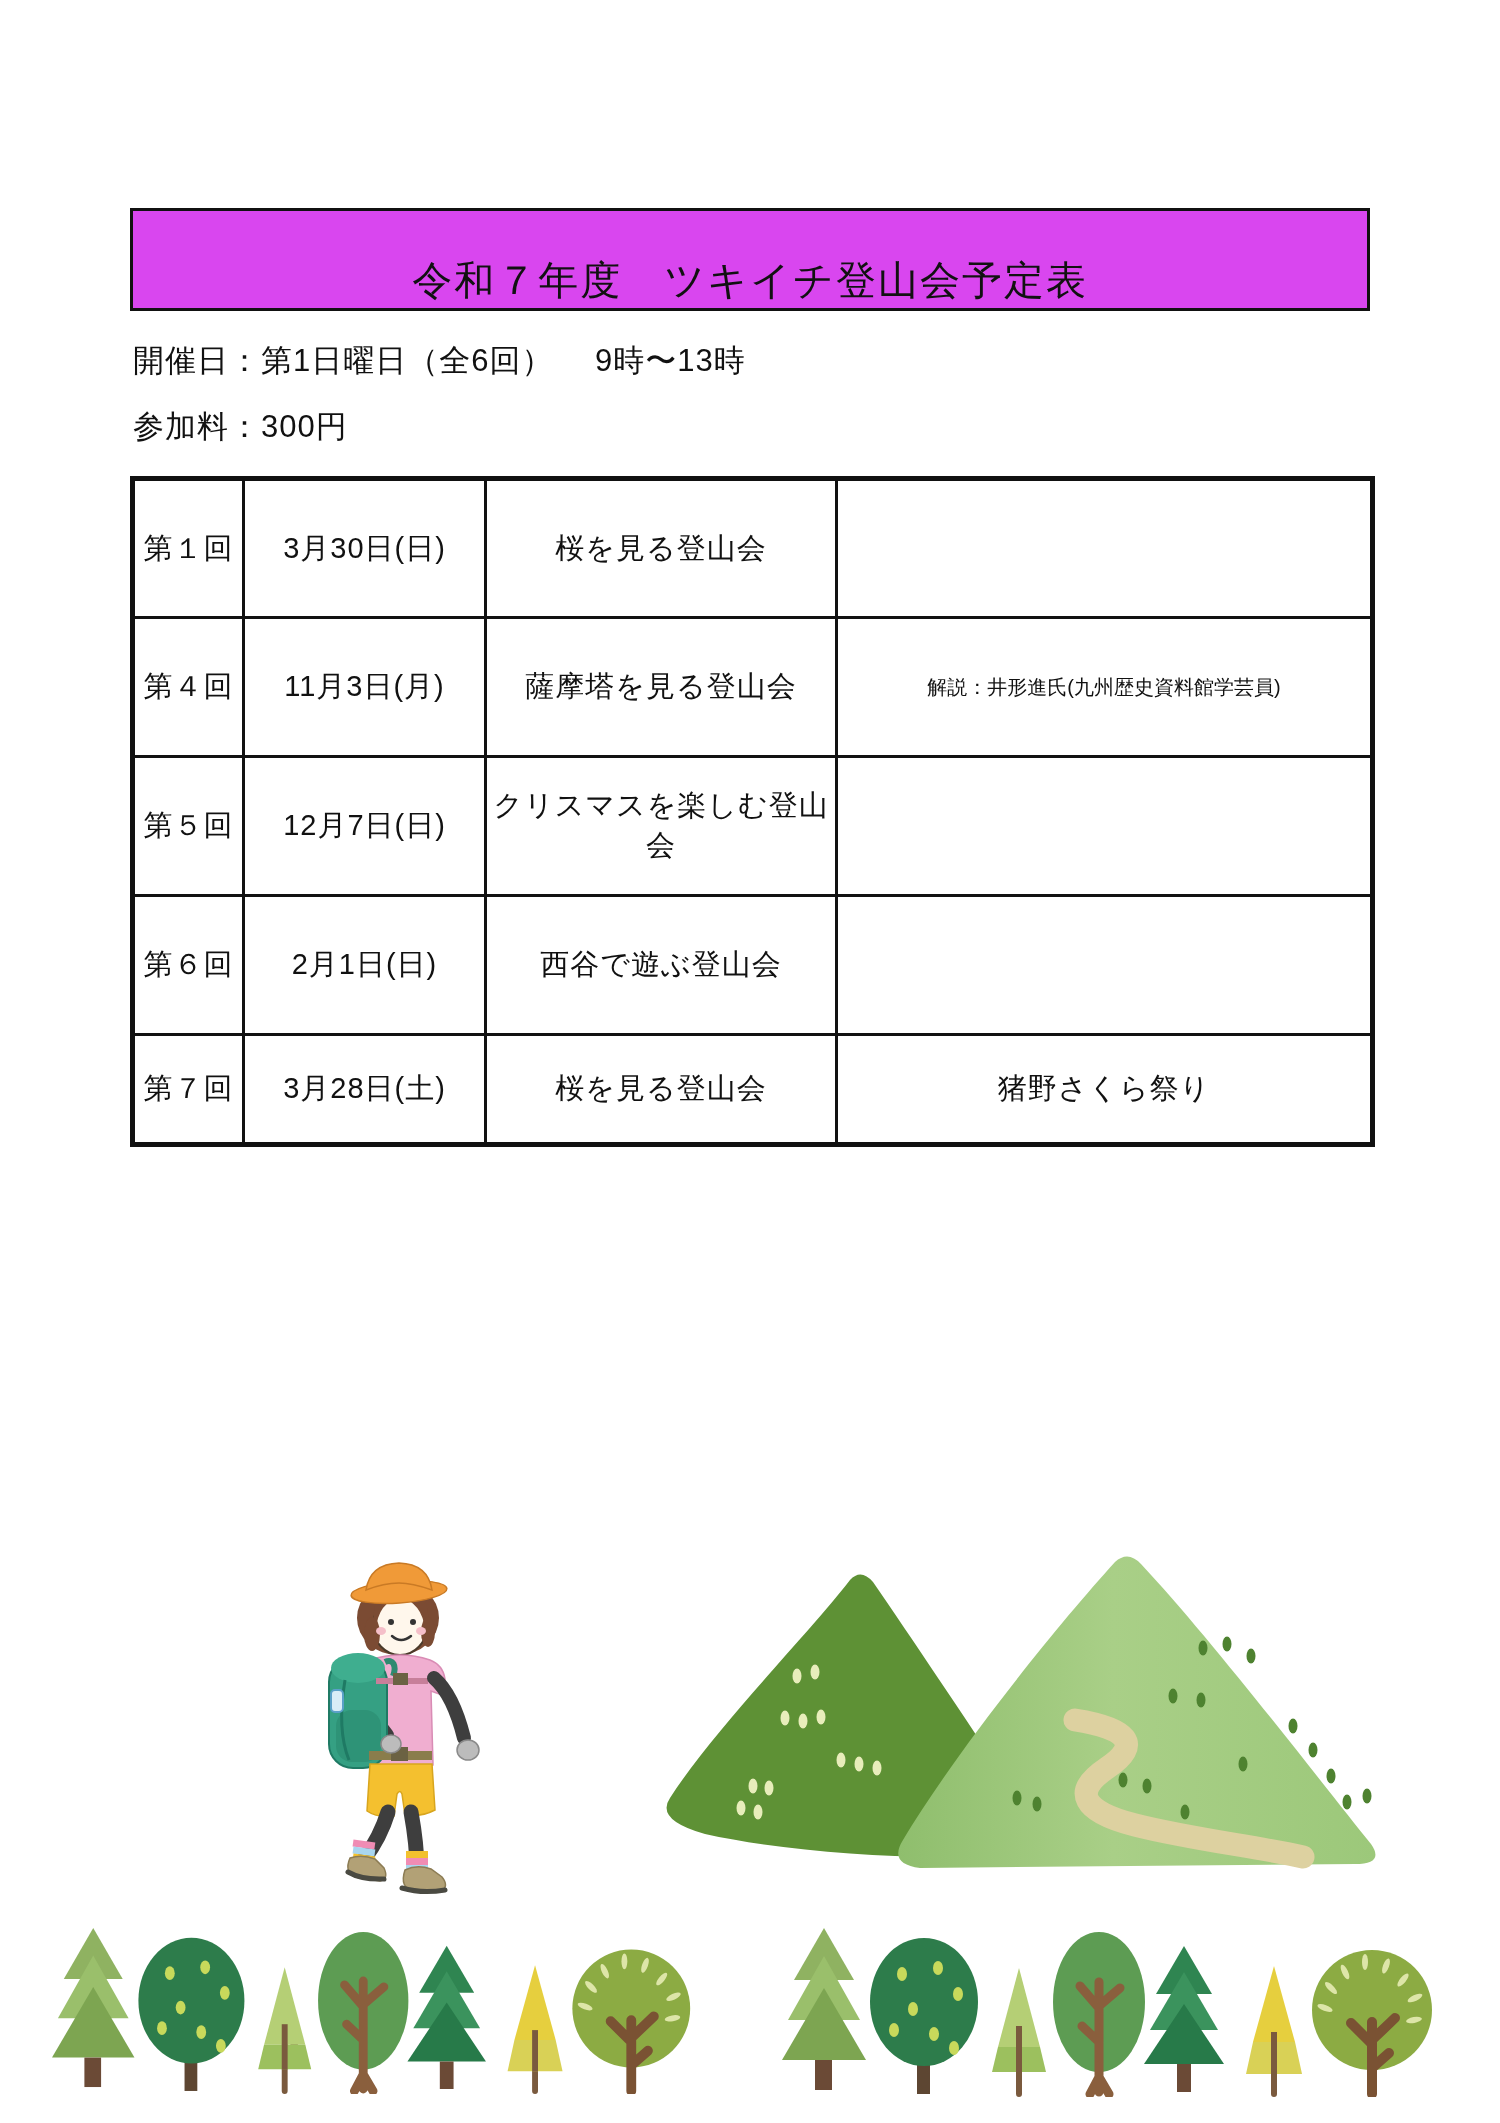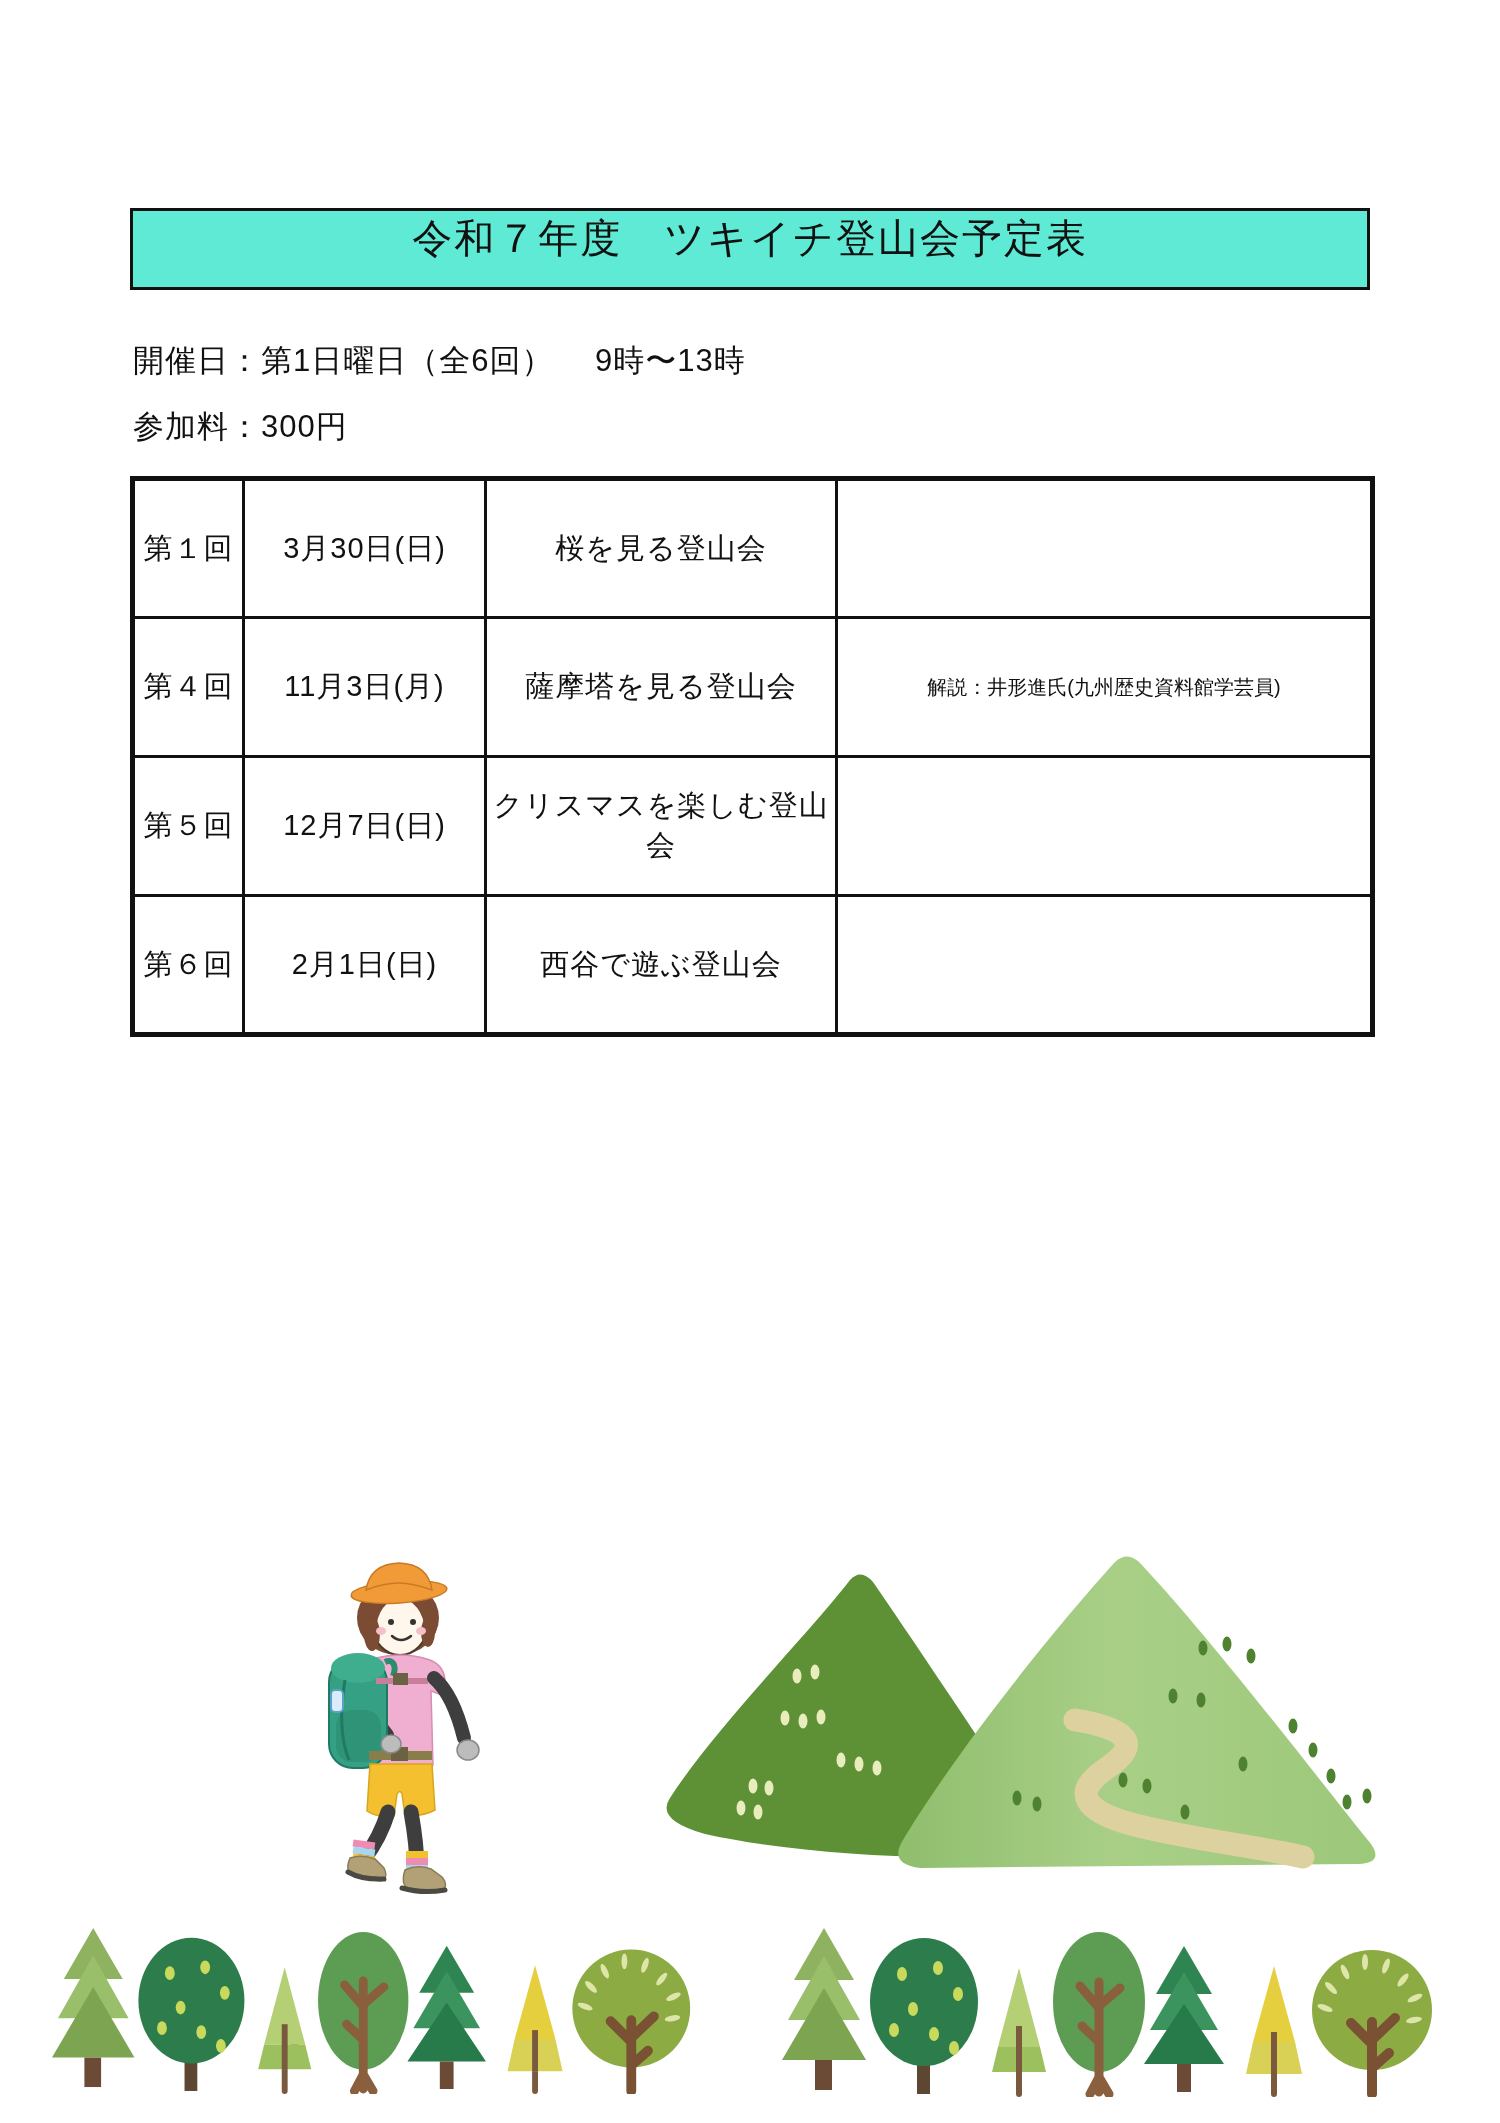--- a/index.html
+++ b/index.html
@@ -1,23 +1,23 @@
 <!DOCTYPE html>
 <html><head>
 <meta charset="utf-8">
 <style>
   html,body{margin:0;padding:0;}
   body{
     width:1500px;height:2123px;position:relative;background:#ffffff;
     font-family:"Liberation Sans","DejaVu Sans",sans-serif;color:#111;
   }
   .banner{
-    position:absolute;left:130px;top:208px;width:1240px;height:82px;
-    background:#5eead4;border:3px solid #111;box-sizing:border-box;
-    display:flex;align-items:flex-start;justify-content:center;
+    position:absolute;left:130px;top:208px;width:1240px;height:103px;
+    background:#d946ef;border:3px solid #111;box-sizing:border-box;
+    display:flex;align-items:flex-end;justify-content:center;
   }
   .banner-title{font-size:40px;font-weight:500;letter-spacing:2px;}
   .info-line{position:absolute;left:133px;font-size:31px;letter-spacing:1px;white-space:pre;}
   #info1{top:340px;}
   #info2{top:406px;}
   table.schedule{
     position:absolute;left:130px;top:476px;width:1240px;
     border-collapse:collapse;table-layout:fixed;border:5px solid #111;
   }
   table.schedule td,table.schedule th{
@@ -68,20 +68,26 @@
     <td>第５回</td>
     <td>12月7日(日)</td>
     <td>クリスマスを楽しむ登山会</td>
     <td></td>
   </tr>
   <tr class="drow">
     <td>第６回</td>
     <td>2月1日(日)</td>
     <td>西谷で遊ぶ登山会</td>
     <td></td>
+  </tr>
+  <tr class="lrow">
+    <td>第７回</td>
+    <td>3月28日(土)</td>
+    <td>桜を見る登山会</td>
+    <td>猪野さくら祭り</td>
   </tr>
 </tbody>
   </table>
 
 <svg id="hiker" class="illus" width="200" height="345" viewBox="0 0 200 345">
 
   <ellipse cx="106" cy="60" rx="41" ry="37" fill="#7b4b33"></ellipse>
 
   <ellipse cx="108" cy="68" rx="27" ry="29" fill="#fff7ec" stroke="#4a3a2a" stroke-width="2"></ellipse>
   <path d="M82,54 Q84,30 108,28 Q134,30 136,56 Q137,66 133,72 Q130,44 108,40 Q86,44 84,72 Q81,62 82,54 Z" fill="#7b4b33"></path>

